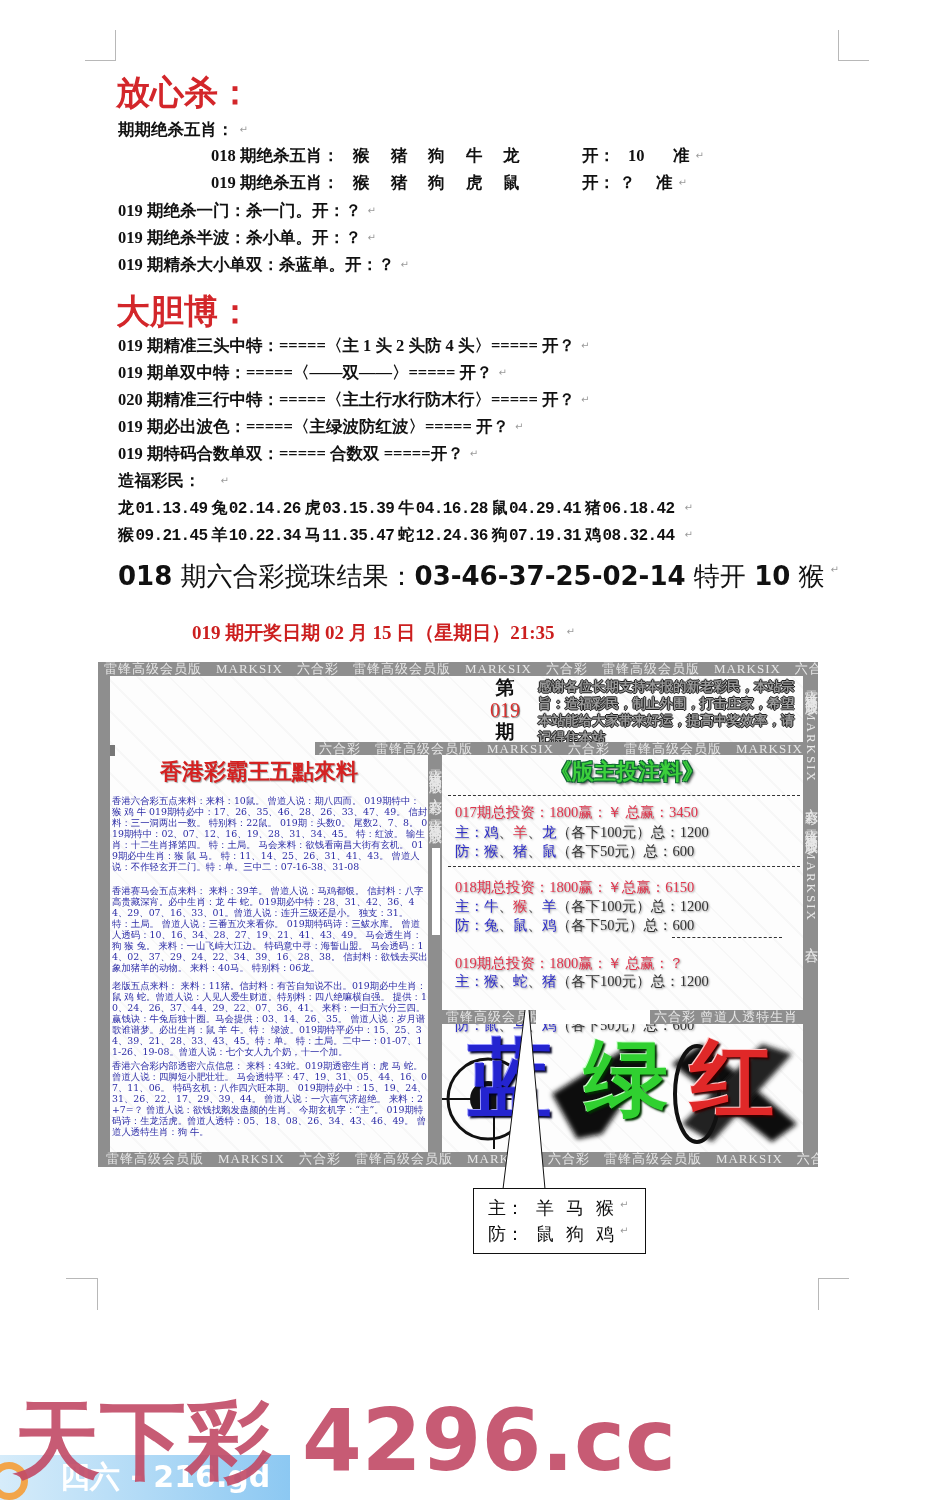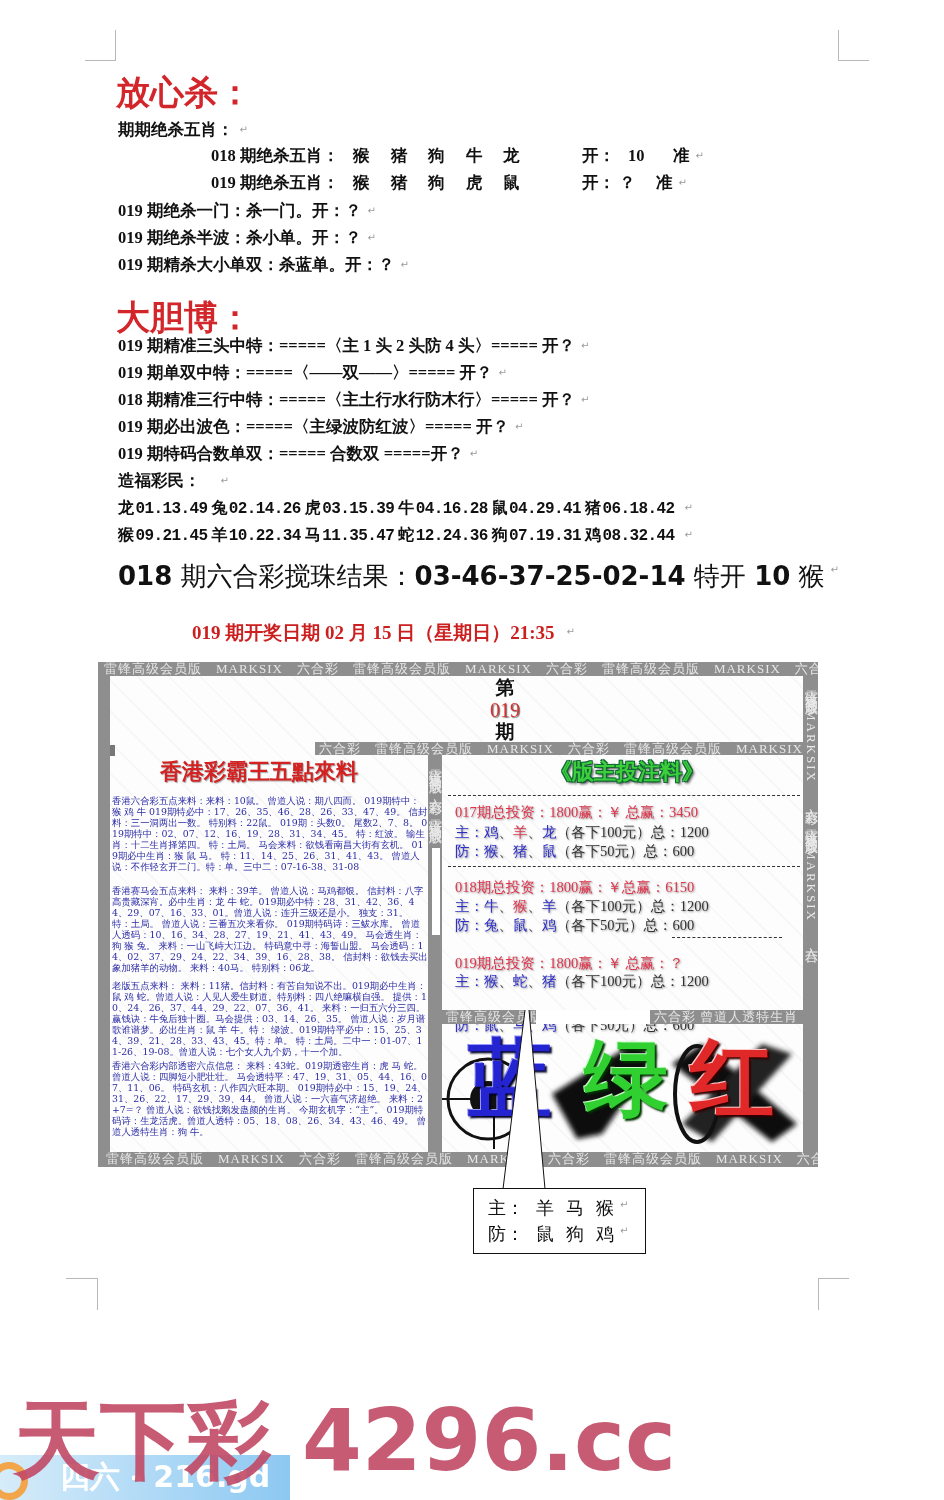--- a/index.html
+++ b/index.html
@@ -93,24 +93,24 @@
   <span style="left:487px;">鼠</span>
   <span style="left:566px;">开：</span>
   <span style="left:603px;">？</span>
   <span style="left:640px;"><span>准</span><span class="pm">↵</span></span>
 </div>
 
 <div class="line" style="top:201px;"><span>019 期绝杀一门：杀一门。开：？</span><span class="pm">↵</span></div>
 <div class="line" style="top:228px;"><span>019 期绝杀半波：杀小单。开：？</span><span class="pm">↵</span></div>
 <div class="line" style="top:255px;"><span>019 期精杀大小单双：杀蓝单。开：？</span><span class="pm">↵</span></div>
 
-<div class="heading" style="top:300px;font-family:Liberation Mono, monospace;">大胆博：</div>
+<div class="heading" style="top:292px;">大胆博：</div>
 <div class="line" style="top:336px;"><span>019 期精准三头中特：=====〈主 1 头 2 头防 4 头〉===== 开？</span><span class="pm">↵</span></div>
 <div class="line" style="top:363px;"><span>019 期单双中特：=====〈——双——〉===== 开？</span><span class="pm">↵</span></div>
-<div class="line" style="top:390px;"><span>018 期精准三行中特：=====〈主土行水行防木行〉===== 开？</span><span class="pm">↵</span></div>
+<div class="line" style="top:390px;"><span>020 期精准三行中特：=====〈主土行水行防木行〉===== 开？</span><span class="pm">↵</span></div>
 <div class="line" style="top:417px;"><span>019 期必出波色：=====〈主绿波防红波〉===== 开？</span><span class="pm">↵</span></div>
 <div class="line" style="top:444px;"><span>019 期特码合数单双：===== 合数双 =====开？</span><span class="pm">↵</span></div>
 <div class="line" style="top:471px;"><span>造福彩民：</span><span class="pm" style="margin-left:20px;">↵</span></div>
 
 <div class="bundle" style="top:498px;">
   <span>龙</span><span class="num">01.13.49</span><span>兔</span><span class="num">02.14.26</span><span>虎</span><span class="num">03.15.39</span><span>牛</span><span class="num">04.16.28</span><span>鼠</span><span class="num">04.29.41</span><span>猪</span><span class="num">06.18.42</span><span class="pm">↵</span>
 </div>
 <div class="bundle" style="top:525px;">
   <span>猴</span><span class="num">09.21.45</span><span>羊</span><span class="num">10.22.34</span><span>马</span><span class="num">11.35.47</span><span>蛇</span><span class="num">12.24.36</span><span>狗</span><span class="num">07.19.31</span><span>鸡</span><span class="num">08.32.44</span><span class="pm">↵</span>
 </div>
@@ -123,20 +123,21 @@
 
 <div class="poster">
   <div class="banner" style="left:0;top:0;width:720px;height:14px;padding-left:6px;">雷锋高级会员版　MARKSIX　六合彩　雷锋高级会员版　MARKSIX　六合彩　雷锋高级会员版　MARKSIX　六合彩　雷锋高级会员版</div>
   <div class="vstrip" style="left:0;top:14px;width:12px;height:476px;"></div>
   <div style="position:absolute;left:12px;top:83px;width:5px;height:11px;background:#777;"></div>
   <div class="vstrip" style="left:705px;top:14px;width:15px;height:476px;padding-top:4px;">雷锋高级会员版　MARKSIX　六合彩　雷锋高级会员版　MARKSIX　六合</div>
 
   <div class="issue" style="top:15px;">第</div>
   <div class="issue num" style="top:37px;">019</div>
   <div class="issue" style="top:59px;">期</div>
+  <div class="msg">感谢各位长期支持本报的新老彩民，本站宗旨：造福彩民，制止外围，打击庄家，希望本站能给大家带来好运，提高中奖效率，请记得住本站</div>
 
   <div class="banner" style="left:217px;top:80px;width:488px;height:13px;padding-left:4px;">六合彩　雷锋高级会员版　MARKSIX　六合彩　雷锋高级会员版　MARKSIX　六合彩　雷锋</div>
 
   <div class="left-title">香港彩霸王五點來料</div>
   <div class="blk" style="top:133px;">香港六合彩五点来料：来料：10鼠。 曾道人说：期八四而。 019期特中：猴 鸡 牛 019期特必中：17、26、35、46、28、26、33、47、49。 信封料：三一洞两出一数。 特别料：22鼠。 019期：头数0。 尾数2、7、8。 019期特中：02、07、12、16、19、28、31、34、45。 特：红波。 输生肖：十二生肖择第四。 特：土局。 马会来料：欲钱看南昌大街有玄机。 019期必中生肖：猴 鼠 马。 特：11、14、25、26、31、41、43。 曾道人说：不作轻玄开二门。特：单。三中二：07-16-38、31-08</div>
   <div class="blk" style="top:223px;">香港赛马会五点来料： 来料：39羊。 曾道人说：马鸡都银。 信封料：八字高贵藏深宵。必中生肖：龙 牛 蛇。019期必中特：28、31、42、36、44、29、07、16、33、01。曾道人说：连升三级还是小。 独支：31。 特：土局。 曾道人说：三番五次来看你。 019期特码诗：三鲅水库。 曾道人透码：10、16、34、28、27、19、21、41、43、49。 马会透生肖：狗 猴 兔。 来料：一山飞峙大江边。 特码意中寻：海誓山盟。 马会透码：14、02、37、29、24、22、34、39、16、28、38。 信封料：欲钱去买出象加猪羊的动物。 来料：40马。 特别料：06龙。</div>
   <div class="blk" style="top:318px;">老版五点来料： 来料：11猪。信封料：有苦自知说不出。019期必中生肖：鼠 鸡 蛇。曾道人说：人见人爱生财道。特别料：四八绝嘛横自强。 提供：10、24、26、37、44、29、22、07、36、41。 来料：一归五六分三四。赢钱诀：牛兔后独十圈。马会提供：03、14、26、35。 曾道人说：岁月谱歌谁谱梦。必出生肖：鼠 羊 牛。特： 绿波。019期特平必中：15、25、34、39、21、28、33、43、45。特：单。 特：土局。二中一：01-07、11-26、19-08。曾道人说：七个女人九个奶，十一个加。</div>
   <div class="blk" style="top:398px;">香港六合彩内部透密六点信息： 来料：43蛇。019期透密生肖：虎 马 蛇。 曾道人说：四脚短小肥壮壮。 马会透特平：47、19、31、05、44、16、07、11、06。 特码玄机：八作四六旺本期。 019期特必中：15、19、24、31、26、22、17、29、39、44。 曾道人说：一六喜气济超绝。 来料：2+7=？ 曾道人说：欲钱找鹅发蛊颜的生肖。 今期玄机字：“主”。 019期特码诗：生龙活虎。曾道人透特：05、18、08、26、34、43、46、49。 曾道人透特生肖：狗 牛。</div>
 
   <div class="vstrip" style="left:330px;top:93px;width:14px;height:397px;padding-top:4px;">雷锋高级会员版　六合彩　雷锋高级会员版</div>

